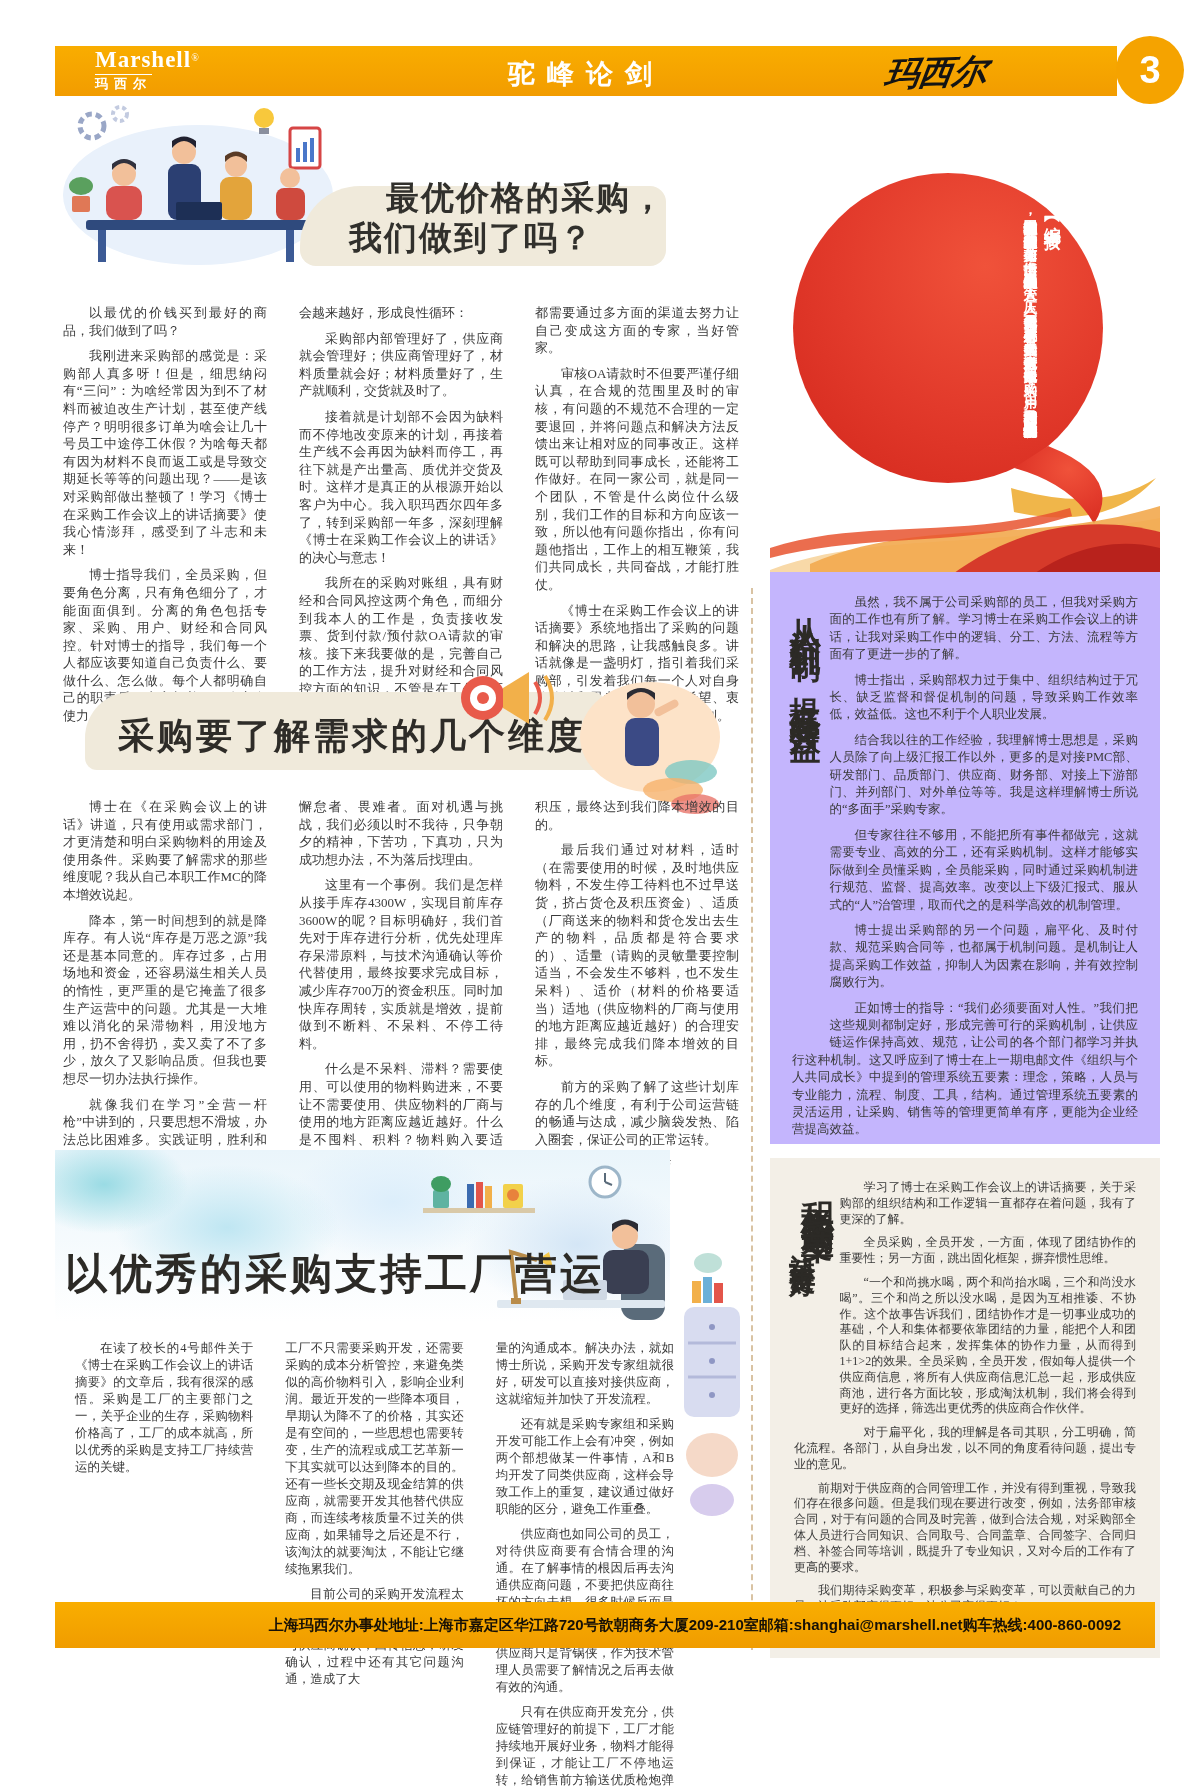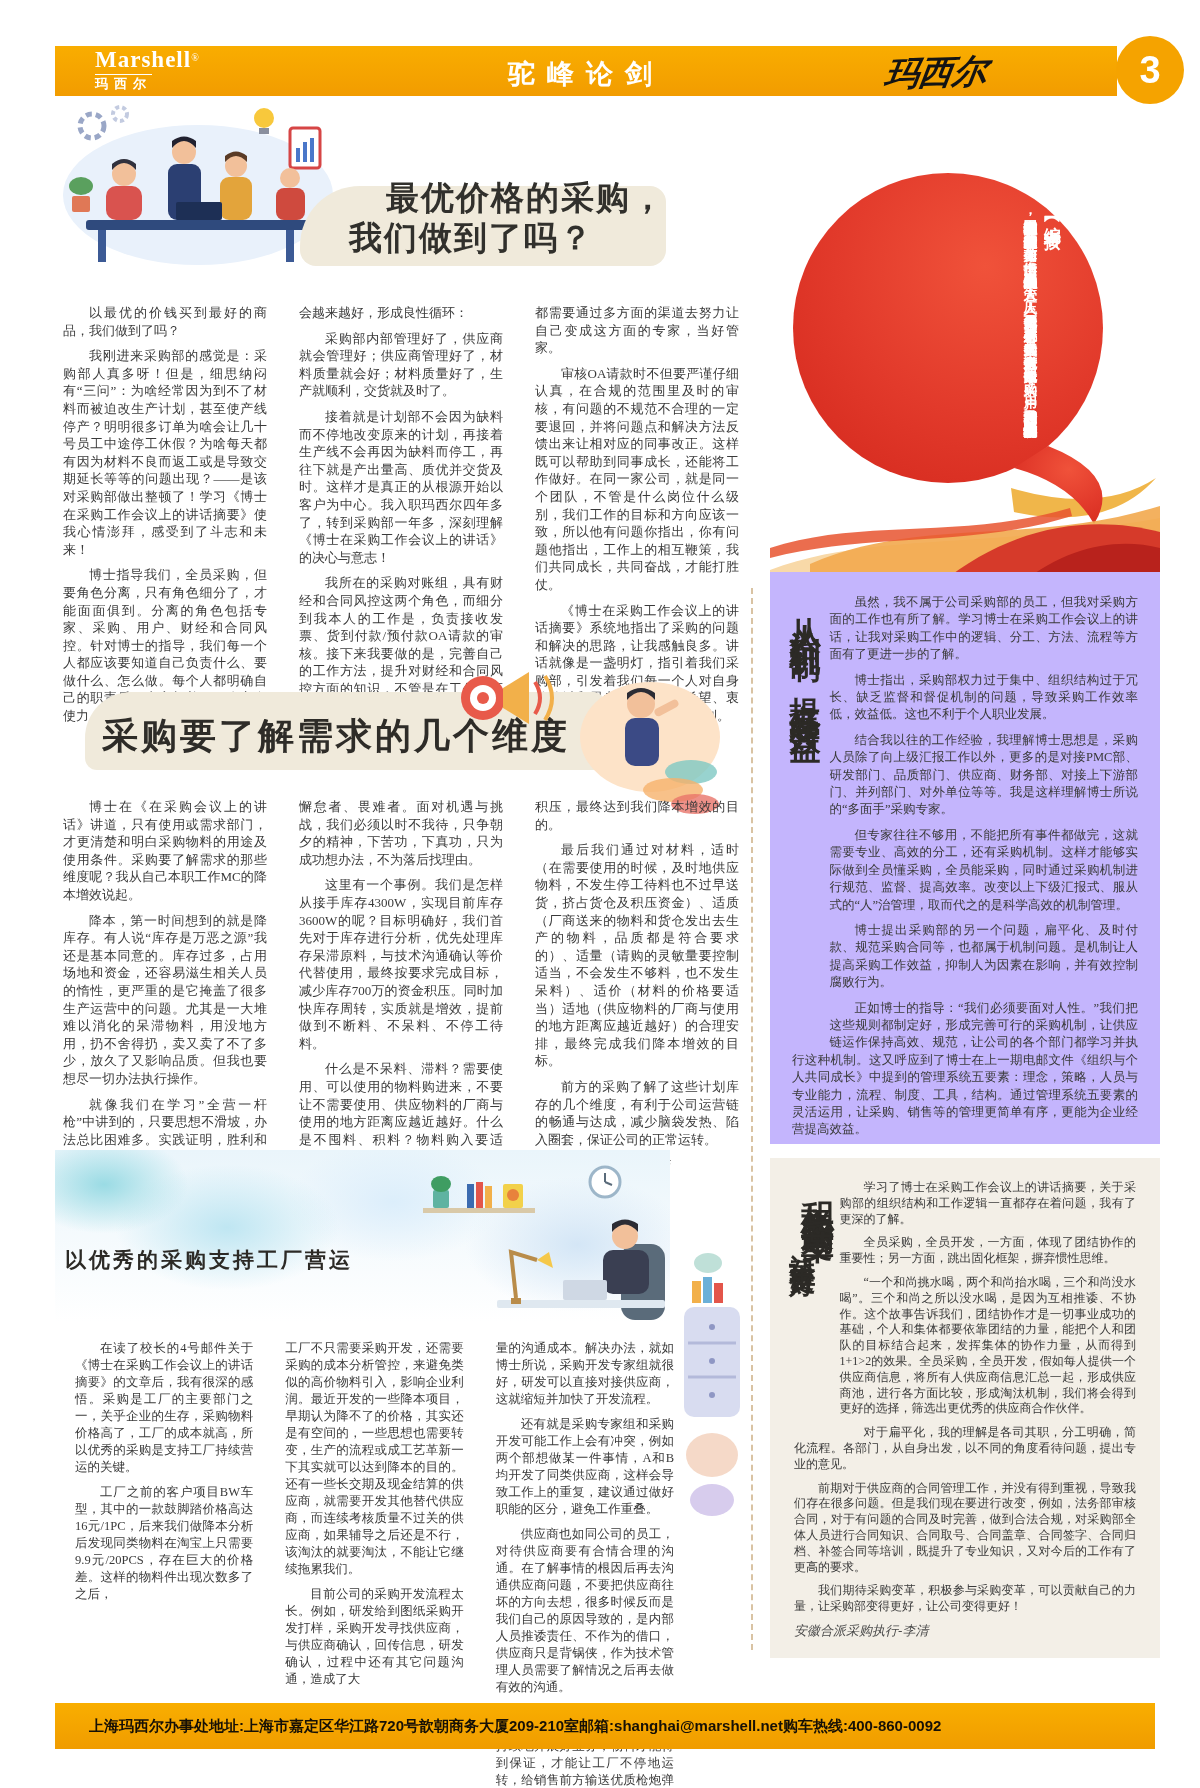--- a/index.html
+++ b/index.html
@@ -37,47 +37,47 @@
       writing-mode:vertical-rl;color:#ffffff;font-weight:700;font-size:13.5px;line-height:20px;text-align:justify;}
   .editor-tag{display:block;font-size:17px;font-family:"Liberation Sans",sans-serif;font-weight:900;letter-spacing:3px;line-height:24px;}
   
   .a2-panel{position:absolute;left:770px;top:572px;width:390px;height:572px;background:#c4b5fd;
       box-sizing:border-box;padding:14px 14px 10px 14px;font-size:12.5px;line-height:17.4px;overflow:hidden;}
   .a2-vtitle{float:left;writing-mode:vertical-rl;font-family:"Liberation Sans",sans-serif;
       font-weight:900;font-size:31px;color:#2c2a26;letter-spacing:7px;height:445px;margin:6px 16px 8px 12px;white-space:pre;}
   
   .a3-banner{position:absolute;left:85px;top:692px;width:520px;height:78px;background:#f0eadb;
       border-radius:46px 12px 12px 12px;}
-  .a3-title{position:absolute;left:102px;top:712px;font-family:"Liberation Sans",sans-serif;
+  .a3-title{position:absolute;left:118px;top:712px;font-family:"Liberation Sans",sans-serif;
       font-weight:900;font-size:36px;color:#2e2c28;letter-spacing:3px;}
   .a3-body{position:absolute;left:55px;top:790px;width:692px;height:330px;font-size:13px;line-height:17.6px;}
   
   .a4-panel{position:absolute;left:55px;top:1150px;width:615px;height:500px;}
   .a4-water{position:absolute;left:0;top:0;width:615px;height:172px;
       background:
         radial-gradient(120px 70px at 8% 20%, #9adbe4 0%, rgba(154,219,228,0) 70%),
         radial-gradient(160px 90px at 28% 45%, #bfe6f2 0%, rgba(191,230,242,0) 70%),
         radial-gradient(140px 80px at 55% 30%, #dceefb 0%, rgba(220,238,251,0) 75%),
         radial-gradient(150px 90px at 85% 55%, #d4e6f6 0%, rgba(212,230,246,0) 75%),
         linear-gradient(180deg,#eaf5fb 0%,#ffffff 100%);}
   .a4-title{position:absolute;left:10px;top:96px;font-family:"Liberation Sans",sans-serif;
-      font-weight:900;font-size:21px;color:#2c2a26;letter-spacing:3px;}
+      font-weight:900;font-size:42px;color:#2c2a26;letter-spacing:3px;}
   .a4-body{position:absolute;left:12px;top:182px;width:615px;font-size:12.5px;line-height:17px;}
   
   .a5-panel{position:absolute;left:770px;top:1158px;width:390px;height:500px;background:#f3efe7;
       box-sizing:border-box;padding:14px 16px 10px 16px;font-size:12px;line-height:15.8px;overflow:hidden;}
   .a5-vtitle{float:left;writing-mode:vertical-rl;height:252px;margin:4px 14px 6px 8px;color:#2c2a26;
       font-family:"Liberation Sans",sans-serif;font-weight:900;}
   .a5-vtitle .t1{display:block;font-size:33px;letter-spacing:4px;}
   .a5-vtitle .t2{display:block;font-size:26px;letter-spacing:3px;margin-top:58px;}
   
   .divider{position:absolute;left:751px;top:588px;height:1062px;border-left:2px dashed #d9c3a3;}
-  .footer-bar{position:absolute;left:55px;top:1703px;width:1100px;height:46px;
+  .footer-bar{position:absolute;left:55px;top:1602px;width:1100px;height:46px;
       background:linear-gradient(180deg,#f9ae00,#f09c00);display:flex;align-items:center;
-      justify-content:flex-start;box-sizing:border-box;padding:0 34px;
+      justify-content:flex-end;box-sizing:border-box;padding:0 34px;
       font-family:"Liberation Sans",sans-serif;font-weight:700;font-size:15px;color:#161006;}
   svg{display:block;}
 </style>
 </head>
 <body>
 
 <div id="page">
 
   <div class="header-bar">
     <div class="logo">
@@ -241,21 +241,20 @@
       <rect x="82" y="148" width="168" height="8" rx="2" fill="#dfe8f0"></rect>
       <rect x="148" y="128" width="44" height="20" rx="2" fill="#cfd8e4"></rect>
       <rect x="96" y="146" width="10" height="6" fill="#b98c4a"></rect>
       <path d="M101 146 L96 100 L122 108" stroke="#b98c4a" stroke-width="4" fill="none"></path>
       <path d="M122 108 L134 100 L138 116 Z" fill="#f5c84a"></path>
     </svg>
     <div class="a4-title">以优秀的采购支持工厂营运</div>
     <div class="a4-body cols body-text">
       <div class="col">
         <p class="ind">在读了校长的4号邮件关于《博士在采购工作会议上的讲话摘要》的文章后，我有很深的感悟。采购是工厂的主要部门之一，关乎企业的生存，采购物料价格高了，工厂的成本就高，所以优秀的采购是支持工厂持续营运的关键。</p>
-        <p class="ind">工厂之前的客户项目BW车型，其中的一款鼓脚踏价格高达16元/1PC，后来我们做降本分析后发现同类物料在淘宝上只需要9.9元/20PCS，存在巨大的价格差。这样的物料件出现次数多了之后，</p>
       </div>
       <div class="col">
         <p>工厂不只需要采购开发，还需要采购的成本分析管控，来避免类似的高价物料引入，影响企业利润。最近开发的一些降本项目，早期认为降不了的价格，其实还是有空间的，一些思想也需要转变，生产的流程或成工艺革新一下其实就可以达到降本的目的。还有一些长交期及现金结算的供应商，就需要开发其他替代供应商，而连续考核质量不过关的供应商，如果辅导之后还是不行，该淘汰的就要淘汰，不能让它继续拖累我们。</p>
         <p class="ind">目前公司的采购开发流程太长。例如，研发给到图纸采购开发打样，采购开发寻找供应商，与供应商确认，回传信息，研发确认，过程中还有其它问题沟通，造成了大</p>
       </div>
       <div class="col">
         <p>量的沟通成本。解决办法，就如博士所说，采购开发专家组就很好，研发可以直接对接供应商，这就缩短并加快了开发流程。</p>
         <p class="ind">还有就是采购专家组和采购开发可能工作上会有冲突，例如两个部想做某一件事情，A和B均开发了同类供应商，这样会导致工作上的重复，建议通过做好职能的区分，避免工作重叠。</p>
         <p class="ind">供应商也如同公司的员工，对待供应商要有合情合理的沟通。在了解事情的根因后再去沟通供应商问题，不要把供应商往坏的方向去想，很多时候反而是我们自己的原因导致的，是内部人员推诿责任、不作为的借口，供应商只是背锅侠，作为技术管理人员需要了解情况之后再去做有效的沟通。</p>
         <p class="ind">只有在供应商开发充分，供应链管理好的前提下，工厂才能持续地开展好业务，物料才能得到保证，才能让工厂不停地运转，给销售前方输送优质枪炮弹药，产生利润。</p>

